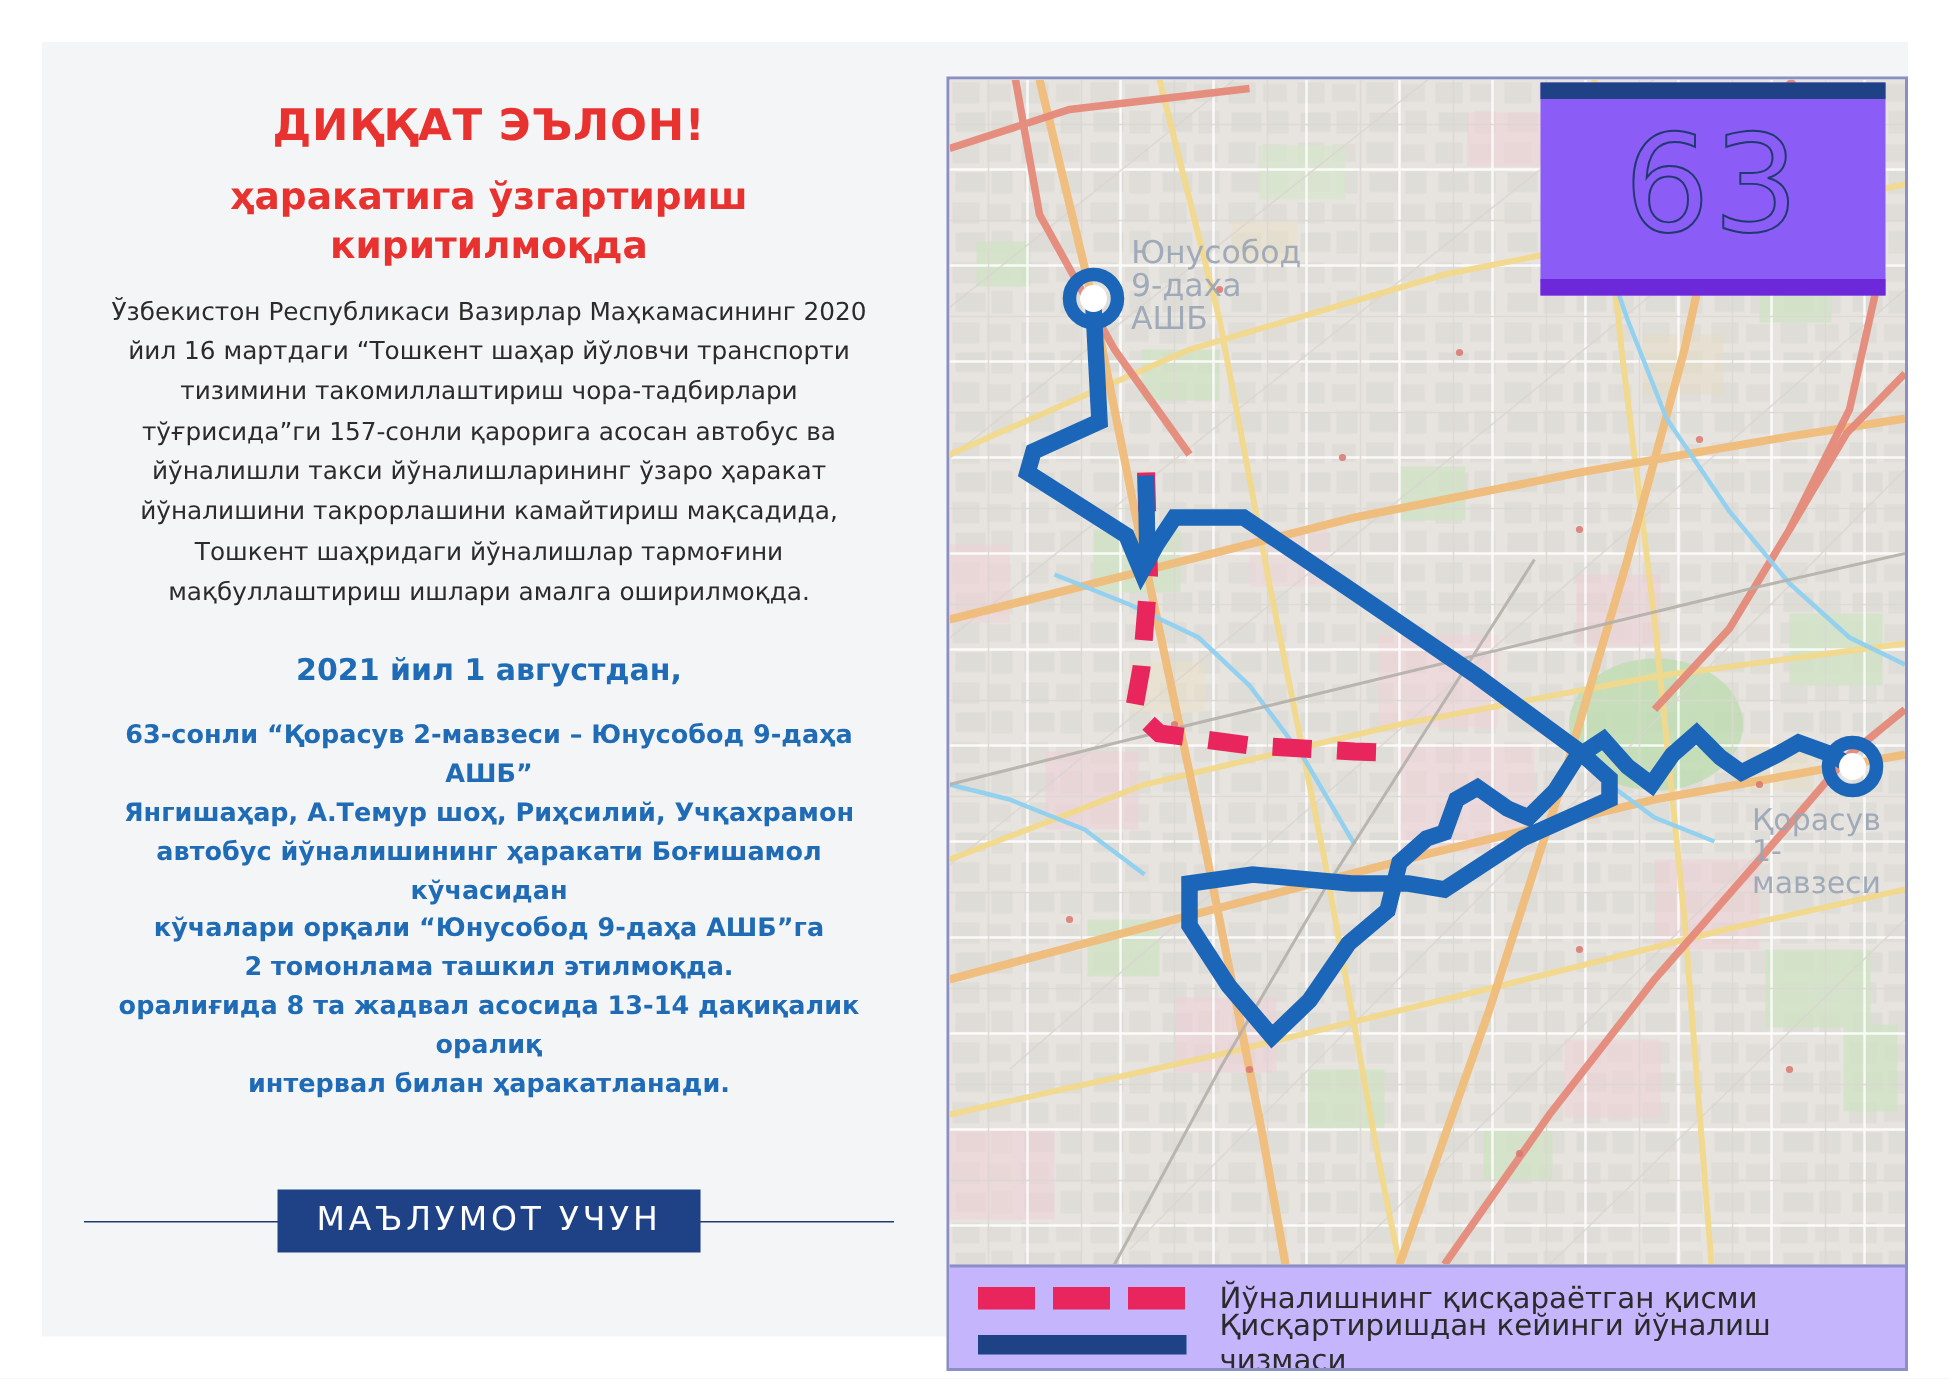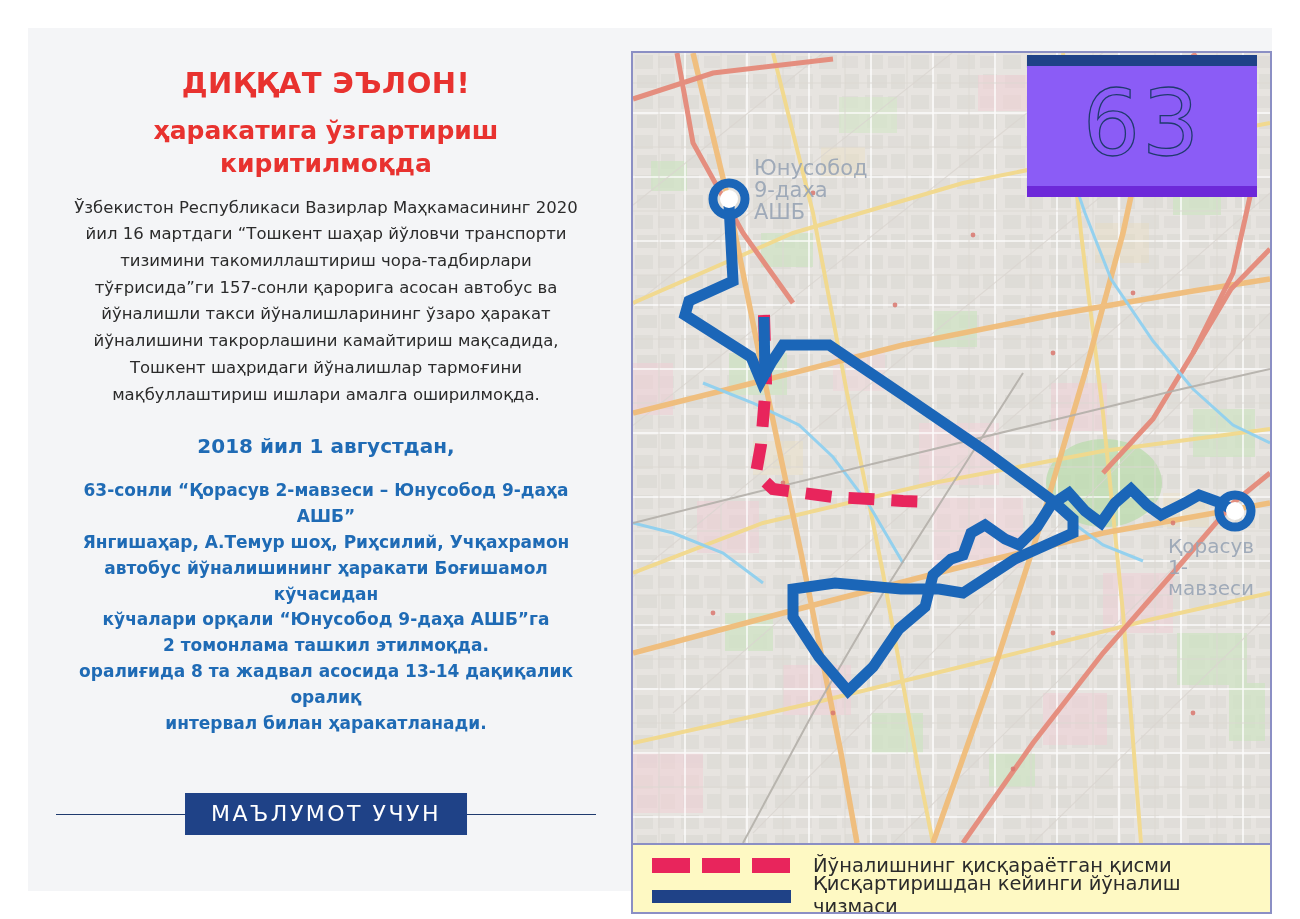--- a/index.html
+++ b/index.html
@@ -132,21 +132,21 @@
     z-index:4;
     opacity:.92;
     pointer-events:none;
     white-space:pre-line;
   }
   #lbl-yunusobod{left:121px;top:104px;}
   #lbl-qorasuv{left:535px;top:483px;font-size:20px;}
 
   .legend{
     position:absolute;left:0;bottom:0;width:637px;height:69px;
-    background:#fef9c3;
+    background:#c4b5fd;
     border-top:2px solid #8b8fc4;
     box-sizing:border-box;
     z-index:8;
   }
   .leg-row{
     position:absolute;left:0;width:100%;height:28px;
     display:flex;align-items:center;
   }
   .leg-row.r1{top:6px;}
   .leg-row.r2{top:36px;}
@@ -178,21 +178,21 @@
 
     <div class="hdr-attention">ДИҚҚАТ ЭЪЛОН!</div>
 
     <div class="hdr-sub">
       <div>ҳаракатига ўзгартириш</div>
       <div>киритилмоқда</div>
     </div>
 
     <div class="body-para">Ўзбекистон Республикаси Вазирлар Маҳкамасининг 2020 йил 16 мартдаги “Тошкент шаҳар йўловчи транспорти тизимини такомиллаштириш чора-тадбирлари тўғрисида”ги 157-сонли қарорига асосан автобус ва йўналишли такси йўналишларининг ўзаро ҳаракат йўналишини такрорлашини камайтириш мақсадида, Тошкент шаҳридаги йўналишлар тармоғини мақбуллаштириш ишлари амалга оширилмоқда.</div>
 
-    <div class="blue-date">2018 йил 1 августдан,</div>
+    <div class="blue-date">2021 йил 1 августдан,</div>
 
     <div class="blue-body">
       <span class="ln">63-сонли “Қорасув 2-мавзеси – Юнусобод 9-даҳа АШБ”</span>
       <span class="ln">Янгишаҳар, А.Темур шоҳ, Риҳсилий, Учқахрамон</span>
       <span class="ln">автобус йўналишининг ҳаракати  Боғишамол кўчасидан</span>
       <span class="ln">кўчалари орқали “Юнусобод 9-даҳа АШБ”га</span>
       <span class="ln">2 томонлама ташкил этилмоқда.</span>
       <span class="ln">оралиғида 8 та жадвал асосида 13-14 дақиқалик оралиқ</span>
       <span class="ln">интервал билан ҳаракатланади.</span>
     </div>

